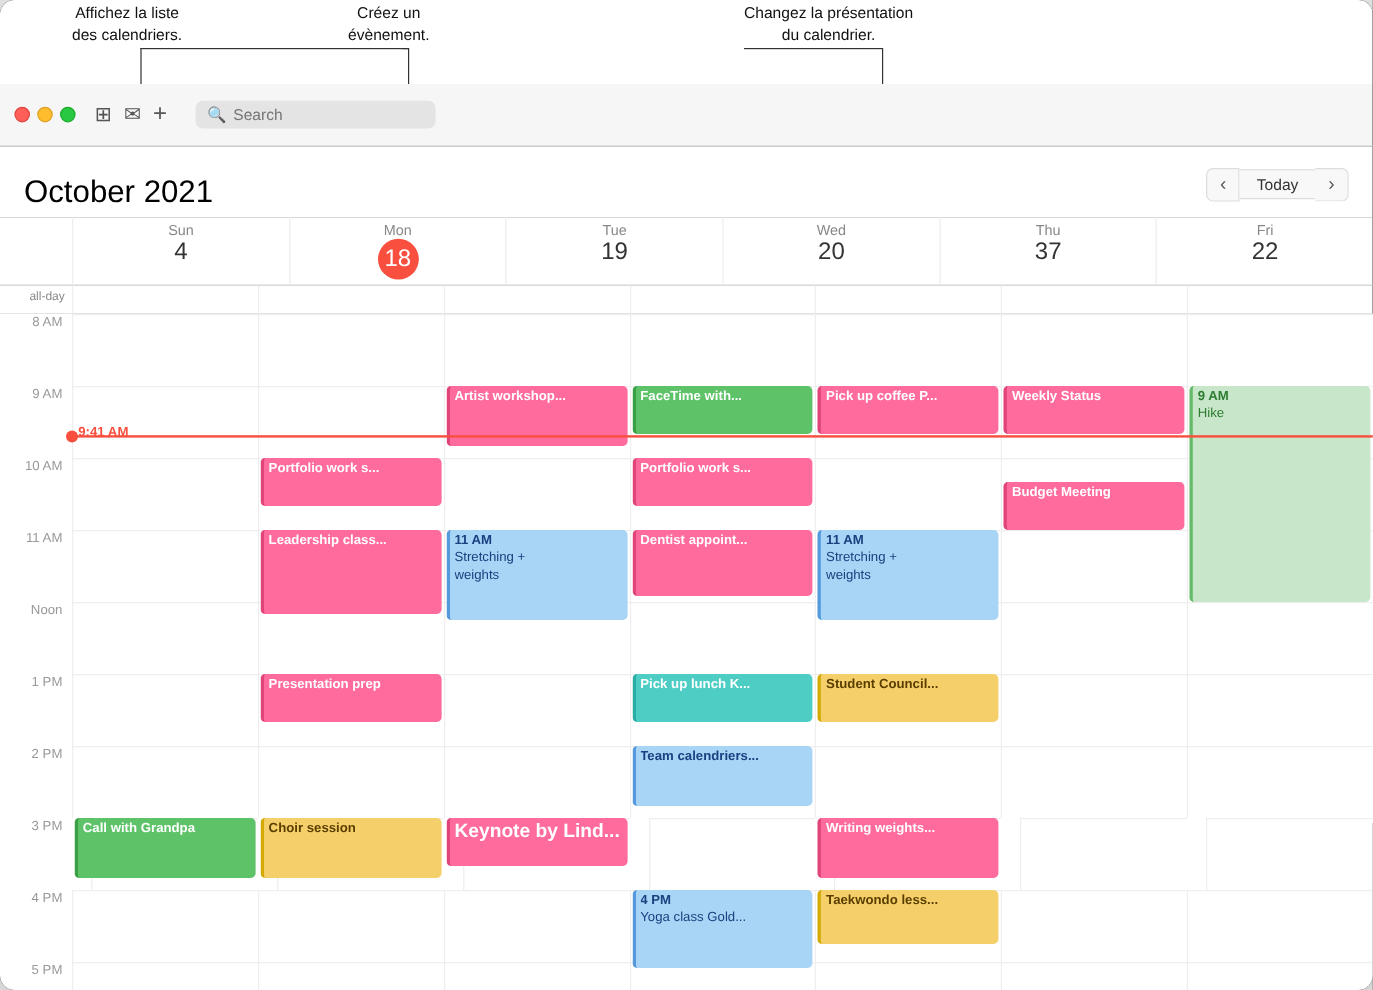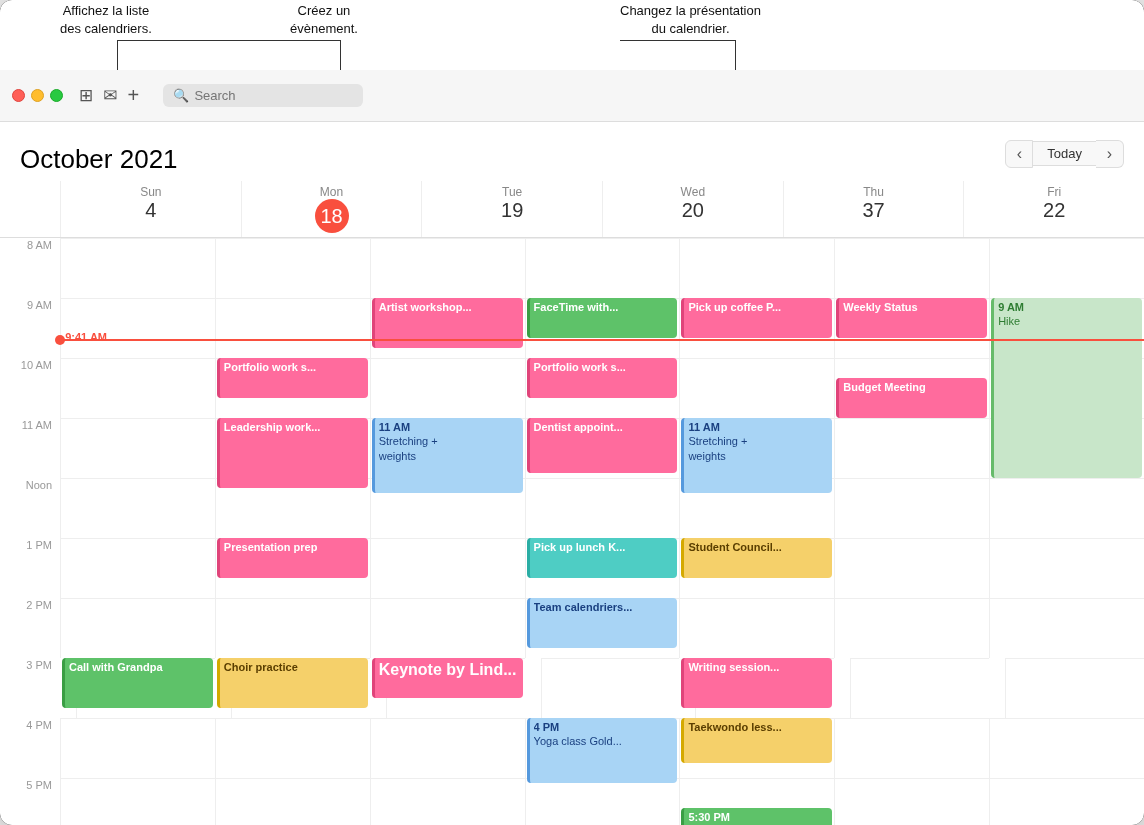--- a/index.html
+++ b/index.html
@@ -355,20 +355,32 @@
     <div class="day-col-header">
       <div style="font-size:12px;color:#888;">Thu</div>
       <div class="day-num">37</div>
     </div>
     <div class="day-col-header">
       <div style="font-size:12px;color:#888;">Fri</div>
       <div class="day-num">22</div>
     </div>
   </div>
 
+  <div class="allday-row">
+    <div class="all-day-gutter">all-day</div>
+    <div style="flex:1;display:flex;">
+      <div style="flex:1;border-left:1px solid #eee;"></div>
+      <div style="flex:1;border-left:1px solid #eee;"></div>
+      <div style="flex:1;border-left:1px solid #eee;"></div>
+      <div style="flex:1;border-left:1px solid #eee;"></div>
+      <div style="flex:1;border-left:1px solid #eee;"></div>
+      <div style="flex:1;border-left:1px solid #eee;"></div>
+      <div style="flex:1;border-left:1px solid #eee;"></div>
+    </div>
+  </div>
 
   <div class="cal-grid" id="cal-grid">
 
   <div style="position: relative; display: flex; flex-direction: column;">
         <div style="display: flex; height: 60px;">
           <div class="time-label">8 AM</div>
           <div style="flex: 1 1 0%; border-left: 1px solid rgb(238, 238, 238); border-top: 1px solid rgb(238, 238, 238); height: 100%;"></div>
           <div style="flex: 1 1 0%; border-left: 1px solid rgb(238, 238, 238); border-top: 1px solid rgb(238, 238, 238); height: 100%;"></div>
           <div style="flex: 1 1 0%; border-left: 1px solid rgb(238, 238, 238); border-top: 1px solid rgb(238, 238, 238); height: 100%;"></div>
           <div style="flex: 1 1 0%; border-left: 1px solid rgb(238, 238, 238); border-top: 1px solid rgb(238, 238, 238); height: 100%;"></div>
@@ -489,21 +501,21 @@
         <div class="event" style="top: 120px; height: 40px; left: 216.857px; width: 150.857px; background: rgb(255, 107, 157); border-left: 3px solid rgb(224, 68, 122); color: rgb(255, 255, 255); position: absolute; border-radius: 4px; padding: 2px 4px; font-size: 11px; overflow: hidden; cursor: pointer; z-index: 5;">
           <div style="font-weight: 600; white-space: nowrap; overflow: hidden; text-overflow: ellipsis; line-height: 1.3;">Portfolio work s...</div>
         </div>
         <div class="event" style="top: 120px; height: 40px; left: 526.571px; width: 150.857px; background: rgb(255, 107, 157); border-left: 3px solid rgb(224, 68, 122); color: rgb(255, 255, 255); position: absolute; border-radius: 4px; padding: 2px 4px; font-size: 11px; overflow: hidden; cursor: pointer; z-index: 5;">
           <div style="font-weight: 600; white-space: nowrap; overflow: hidden; text-overflow: ellipsis; line-height: 1.3;">Portfolio work s...</div>
         </div>
         <div class="event" style="top: 140px; height: 40px; left: 836.286px; width: 150.857px; background: rgb(255, 107, 157); border-left: 3px solid rgb(224, 68, 122); color: rgb(255, 255, 255); position: absolute; border-radius: 4px; padding: 2px 4px; font-size: 11px; overflow: hidden; cursor: pointer; z-index: 5;">
           <div style="font-weight: 600; white-space: nowrap; overflow: hidden; text-overflow: ellipsis; line-height: 1.3;">Budget Meeting</div>
         </div>
         <div class="event" style="top: 180px; height: 70px; left: 216.857px; width: 150.857px; background: rgb(255, 107, 157); border-left: 3px solid rgb(224, 68, 122); color: rgb(255, 255, 255); position: absolute; border-radius: 4px; padding: 2px 4px; font-size: 11px; overflow: hidden; cursor: pointer; z-index: 5;">
-          <div style="font-weight: 600; white-space: nowrap; overflow: hidden; text-overflow: ellipsis; line-height: 1.3;">Leadership work...</div>
+          <div style="font-weight: 600; white-space: nowrap; overflow: hidden; text-overflow: ellipsis; line-height: 1.3;">Leadership class...</div>
         </div>
         <div class="event" style="top: 180px; height: 75px; left: 371.714px; width: 150.857px; background: rgb(168, 212, 245); border-left: 3px solid rgb(85, 153, 221); color: rgb(26, 64, 128); position: absolute; border-radius: 4px; padding: 2px 4px; font-size: 11px; overflow: hidden; cursor: pointer; z-index: 5;">
           <div style="font-weight: 600; white-space: nowrap; overflow: hidden; text-overflow: ellipsis; line-height: 1.3;">11 AM</div>
           <div style="font-weight: 400; white-space: nowrap; overflow: hidden; text-overflow: ellipsis; line-height: 1.3;">Stretching +</div>
           <div style="font-weight: 400; white-space: nowrap; overflow: hidden; text-overflow: ellipsis; line-height: 1.3;">weights</div>
         </div>
         <div class="event" style="top: 180px; height: 55px; left: 526.571px; width: 150.857px; background: rgb(255, 107, 157); border-left: 3px solid rgb(224, 68, 122); color: rgb(255, 255, 255); position: absolute; border-radius: 4px; padding: 2px 4px; font-size: 11px; overflow: hidden; cursor: pointer; z-index: 5;">
           <div style="font-weight: 600; white-space: nowrap; overflow: hidden; text-overflow: ellipsis; line-height: 1.3;">Dentist appoint...</div>
         </div>
         <div class="event" style="top: 180px; height: 75px; left: 681.429px; width: 150.857px; background: rgb(168, 212, 245); border-left: 3px solid rgb(85, 153, 221); color: rgb(26, 64, 128); position: absolute; border-radius: 4px; padding: 2px 4px; font-size: 11px; overflow: hidden; cursor: pointer; z-index: 5;">
@@ -523,24 +535,24 @@
         <div class="event" style="top: 420px; height: 40px; left: 371.714px; width: 150.857px; background: rgb(255, 107, 157); border-left: 3px solid rgb(224, 68, 122); color: rgb(255, 255, 255); position: absolute; border-radius: 4px; padding: 2px 4px; font-size: 16px; overflow: hidden; cursor: pointer; z-index: 5;">
           <div style="font-weight: 600; white-space: nowrap; overflow: hidden; text-overflow: ellipsis; line-height: 1.3;">Keynote by Lind...</div>
         </div>
         <div class="event" style="top: 360px; height: 50px; left: 526.571px; width: 150.857px; background: rgb(168, 212, 245); border-left: 3px solid rgb(85, 153, 221); color: rgb(26, 64, 128); position: absolute; border-radius: 4px; padding: 2px 4px; font-size: 11px; overflow: hidden; cursor: pointer; z-index: 5;">
           <div style="font-weight: 600; white-space: nowrap; overflow: hidden; text-overflow: ellipsis; line-height: 1.3;">Team calendriers...</div>
         </div>
         <div class="event" style="top: 420px; height: 50px; left: 62px; width: 150.857px; background: rgb(94, 194, 105); border-left: 3px solid rgb(58, 158, 68); color: rgb(255, 255, 255); position: absolute; border-radius: 4px; padding: 2px 4px; font-size: 11px; overflow: hidden; cursor: pointer; z-index: 5;">
           <div style="font-weight: 600; white-space: nowrap; overflow: hidden; text-overflow: ellipsis; line-height: 1.3;">Call with Grandpa</div>
         </div>
         <div class="event" style="top: 420px; height: 50px; left: 216.857px; width: 150.857px; background: rgb(245, 208, 106); border-left: 3px solid rgb(212, 169, 0); color: rgb(90, 62, 0); position: absolute; border-radius: 4px; padding: 2px 4px; font-size: 11px; overflow: hidden; cursor: pointer; z-index: 5;">
-          <div style="font-weight: 600; white-space: nowrap; overflow: hidden; text-overflow: ellipsis; line-height: 1.3;">Choir practice</div>
+          <div style="font-weight: 600; white-space: nowrap; overflow: hidden; text-overflow: ellipsis; line-height: 1.3;">Choir session</div>
         </div>
         <div class="event" style="top: 420px; height: 50px; left: 681.429px; width: 150.857px; background: rgb(255, 107, 157); border-left: 3px solid rgb(224, 68, 122); color: rgb(255, 255, 255); position: absolute; border-radius: 4px; padding: 2px 4px; font-size: 11px; overflow: hidden; cursor: pointer; z-index: 5;">
-          <div style="font-weight: 600; white-space: nowrap; overflow: hidden; text-overflow: ellipsis; line-height: 1.3;">Writing session...</div>
+          <div style="font-weight: 600; white-space: nowrap; overflow: hidden; text-overflow: ellipsis; line-height: 1.3;">Writing weights...</div>
         </div>
         <div class="event" style="top: 480px; height: 65px; left: 526.571px; width: 150.857px; background: rgb(168, 212, 245); border-left: 3px solid rgb(85, 153, 221); color: rgb(26, 64, 128); position: absolute; border-radius: 4px; padding: 2px 4px; font-size: 11px; overflow: hidden; cursor: pointer; z-index: 5;">
           <div style="font-weight: 600; white-space: nowrap; overflow: hidden; text-overflow: ellipsis; line-height: 1.3;">4 PM</div>
           <div style="font-weight: 400; white-space: nowrap; overflow: hidden; text-overflow: ellipsis; line-height: 1.3;">Yoga class  Gold...</div>
         </div>
         <div class="event" style="top: 480px; height: 45px; left: 681.429px; width: 150.857px; background: rgb(245, 208, 106); border-left: 3px solid rgb(212, 169, 0); color: rgb(90, 62, 0); position: absolute; border-radius: 4px; padding: 2px 4px; font-size: 11px; overflow: hidden; cursor: pointer; z-index: 5;">
           <div style="font-weight: 600; white-space: nowrap; overflow: hidden; text-overflow: ellipsis; line-height: 1.3;">Taekwondo less...</div>
         </div>
         <div class="event" style="top: 570px; height: 70px; left: 681.429px; width: 150.857px; background: rgb(94, 194, 105); border-left: 3px solid rgb(58, 158, 68); color: rgb(255, 255, 255); position: absolute; border-radius: 4px; padding: 2px 4px; font-size: 11px; overflow: hidden; cursor: pointer; z-index: 5;">
           <div style="font-weight: 600; white-space: nowrap; overflow: hidden; text-overflow: ellipsis; line-height: 1.3;">5:30 PM</div>

